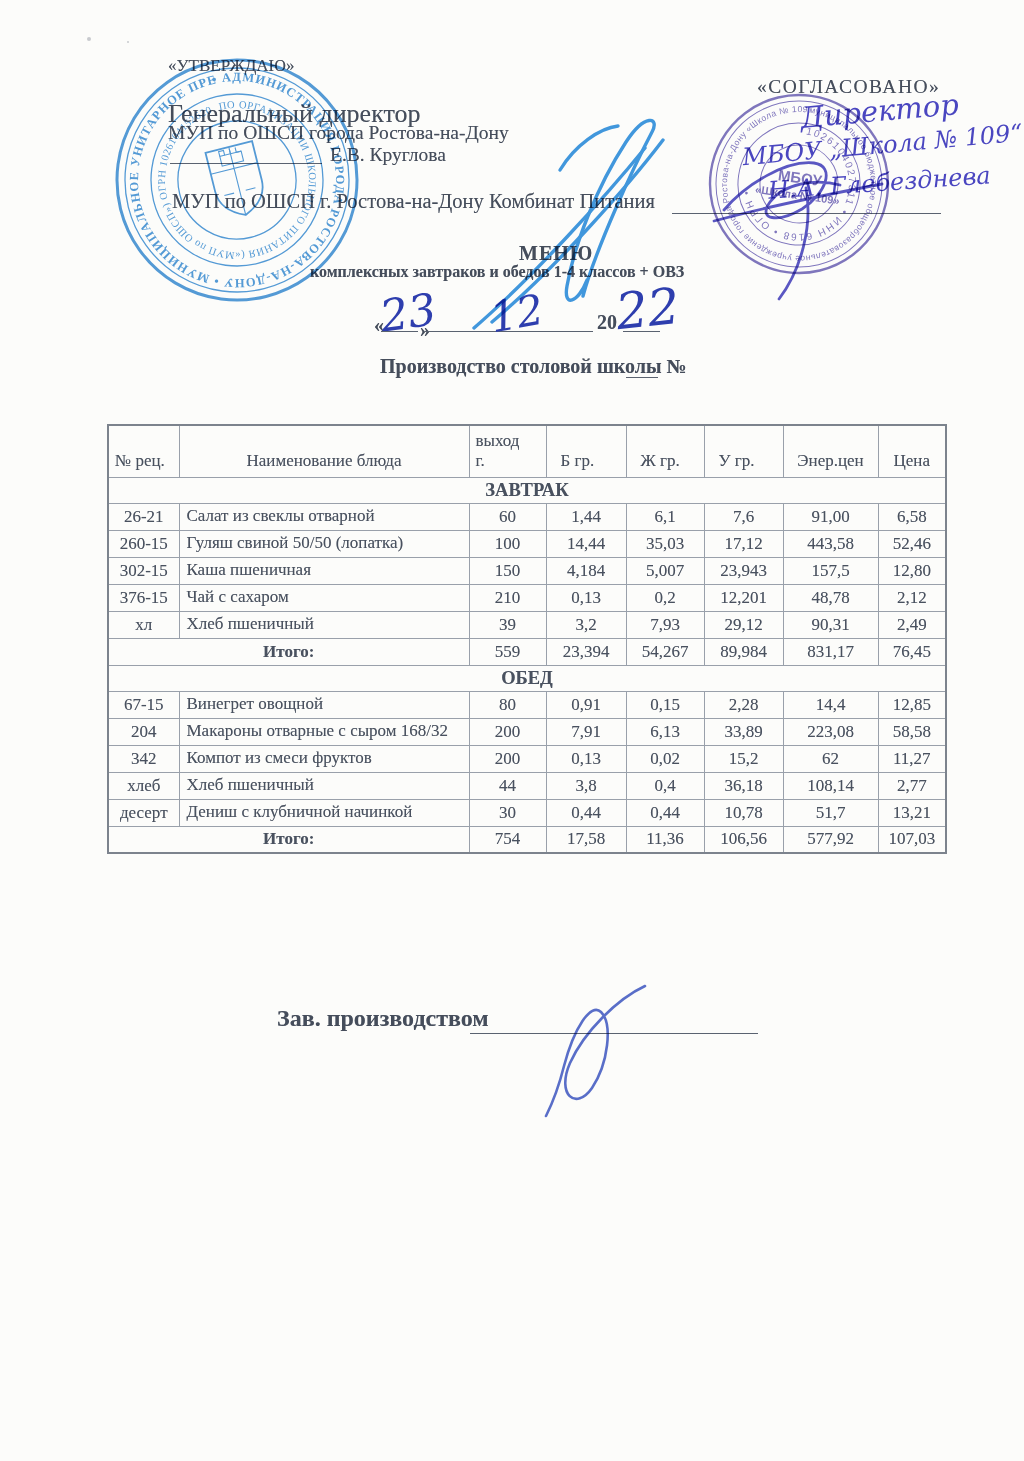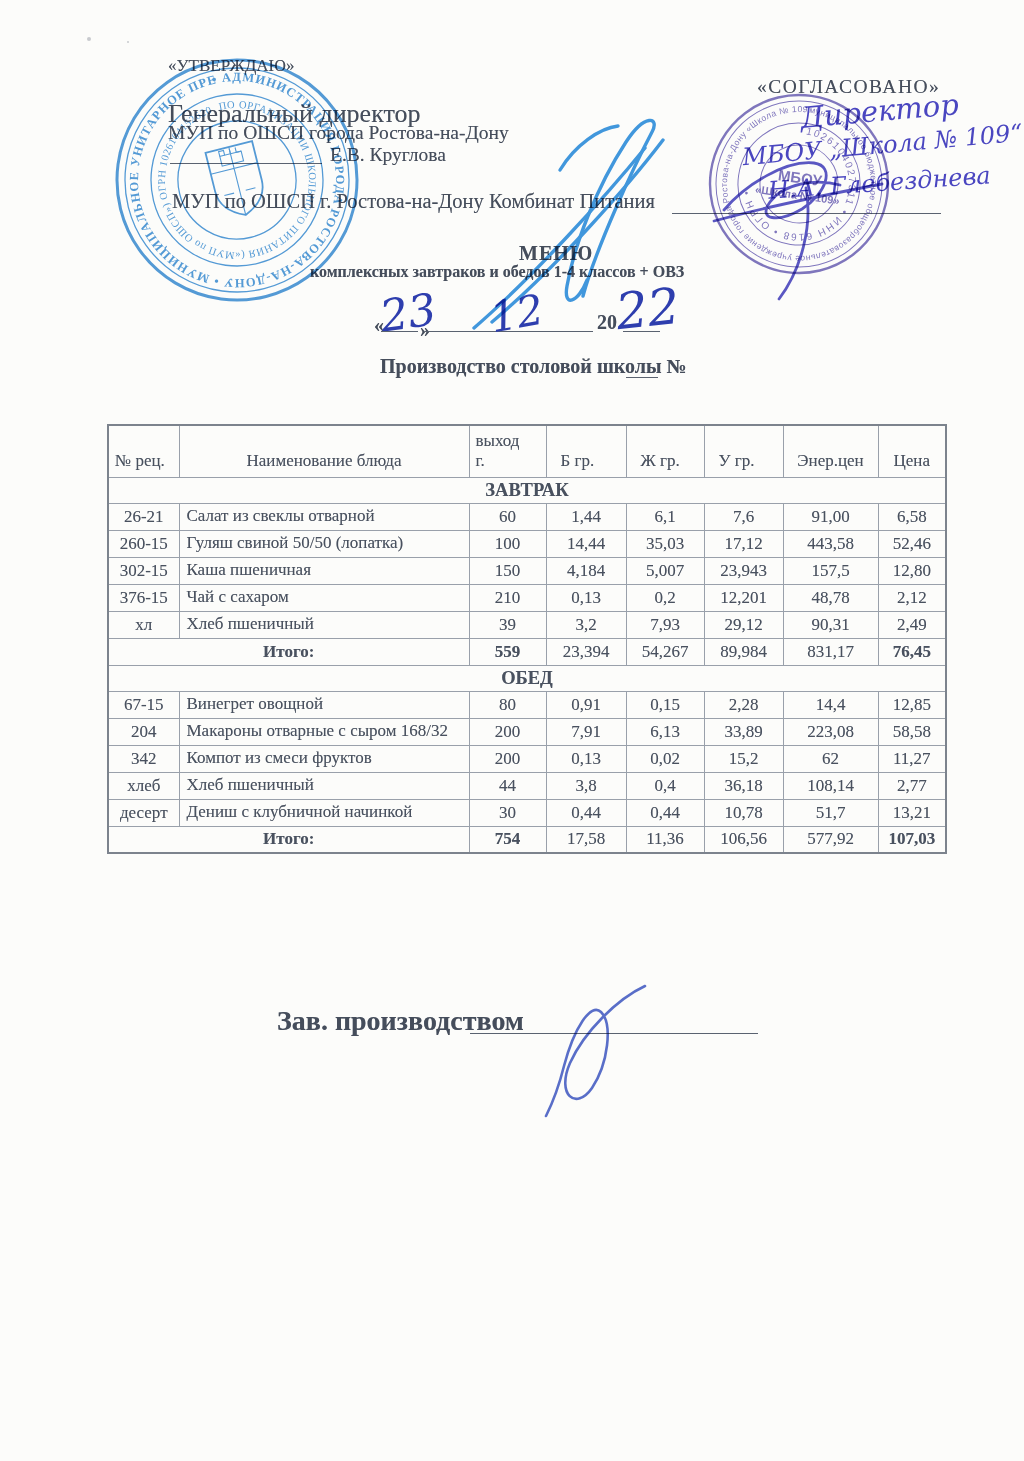--- a/index.html
+++ b/index.html
@@ -61,24 +61,24 @@
   .menu-table th.c3,.menu-table th.c4,.menu-table th.c5{padding-left:14px;}
   .menu-table th.c6,.menu-table th.c7{text-align:center;}
   .menu-table tbody tr{height:27px;}
   .menu-table tr.section-row{height:24px;}
   .menu-table tr.section-row td{font-weight:bold;text-align:center;font-size:18.5px;}
   .menu-table td.c0{text-align:center;}
   .menu-table td.c1{text-align:left;padding:2px 7px;line-height:1.18;}
   .menu-table td.c2,.menu-table td.c3,.menu-table td.c4,
   .menu-table td.c5,.menu-table td.c6,.menu-table td.c7{text-align:center;}
   .menu-table tr.total-row td.tl{font-weight:bold;text-align:center;}
-  .menu-table tr.total-row td.b{font-weight:bold;margin-top:24px;}
-
-  
-  .footer-label{left:277px;top:1005px;font-size:28px;font-weight:bold;}
+  .menu-table tr.total-row td.b{font-weight:normal;margin-top:24px;}
+
+  
+  .footer-label{left:277px;top:1005px;font-size:24px;font-weight:bold;}
   .footer-uline{left:470px;top:1033px;width:288px;}
 
   
   .stamp,.sig{position:absolute;pointer-events:none;mix-blend-mode:multiply;}
   .stamp-left{left:107px;top:50px;opacity:.82;transform:rotate(-14deg);}
   .stamp-right{left:704px;top:89px;opacity:.88;transform:rotate(8deg);}
 
   .speck{position:absolute;border-radius:50%;background:#8a8f98;opacity:.45;}
 </style>
 </head>

